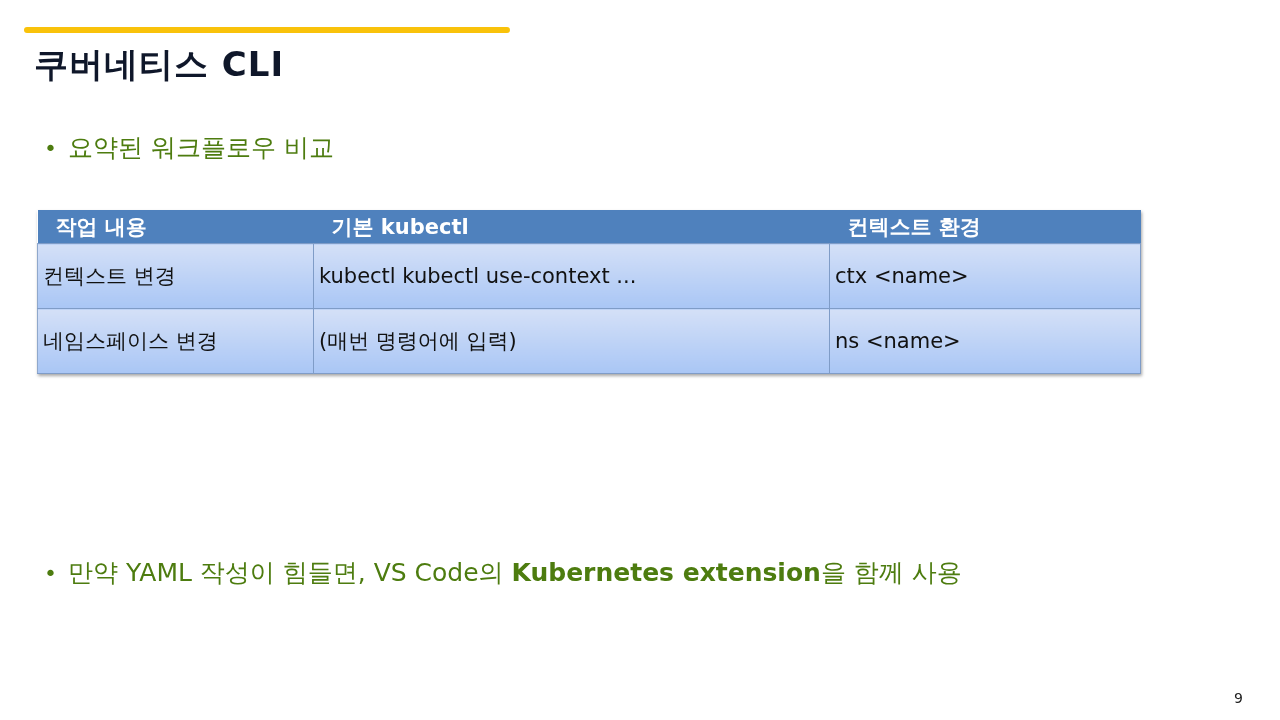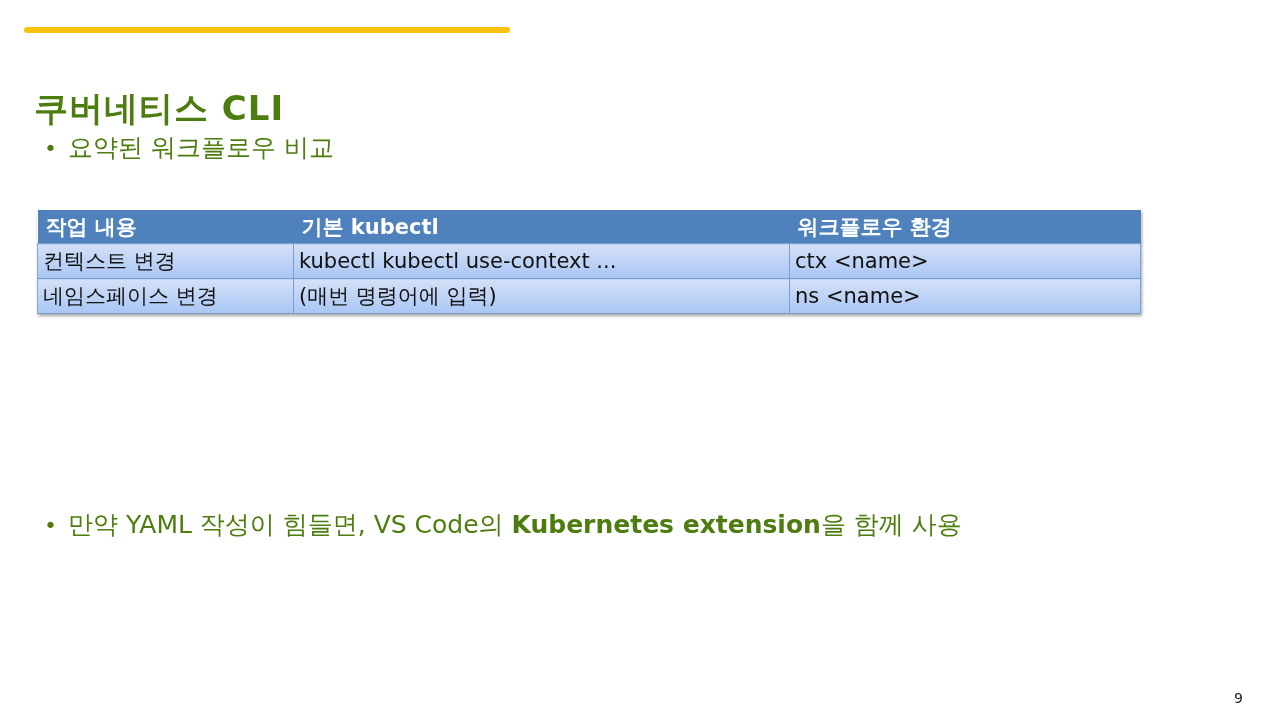--- a/index.html
+++ b/index.html
@@ -6,40 +6,40 @@
   body {
     width: 1280px; height: 720px; background: #ffffff; position: relative; overflow: hidden;
     font-family: "DejaVu Sans", "Liberation Sans", sans-serif; color: #111;
   }
   .accent-bar {
     position: absolute; left: 24px; top: 27px; width: 486px; height: 6px;
     background: #f9c20a; border-radius: 3px;
   }
   .title {
     position: absolute; left: 34px; top: 42px; font-size: 34px; font-weight: bold;
-    letter-spacing: 1px; color: #4d7c0f; margin-top: 44px;
+    letter-spacing: 1px; color: #0f172a;
   }
   .bullet {
     position: absolute; left: 44px; font-size: 25px; color: #4d7c0f; white-space: nowrap;
   }
   .bullet .dot { display: inline-block; width: 24px; font-size: 22px; }
   .b1 { top: 131px; }
-  .b2 { top: 508px; }
+  .b2 { top: 556px; }
   .b2 strong { font-weight: bold; }
   table.cmp {
     position: absolute; left: 37px; top: 210px; width: 1104px;
     border-collapse: collapse; font-size: 21px;
     box-shadow: 1px 2px 3px rgba(0,0,0,0.35);
   }
   table.cmp th {
     background: #4f81bd; color: #ffffff; text-align: left; font-weight: bold;
-    height: 33px; padding: 0 8px; border: none;
+    height: 33px; padding: 0 18px; border: none;
   }
   table.cmp td {
-    height: 34px; padding: 0 5px; color: #111;
+    height: 34px; padding: 15px 5px; color: #111;
     background: linear-gradient(#d4e0f7, #a9c6f5);
     border: 1px solid #7f9cc7;
     white-space: nowrap;
   }
   table.cmp tr td:first-child { border-left: 1px solid #8fa8cc; }
   .col1 { width: 240px; }
   .col2 { width: 480px; margin-left: 31px; }
   .page-num {
     position: absolute; left: 1234px; top: 690px; font-size: 14px; color: #222;
   }
@@ -52,21 +52,21 @@
 
 <div class="bullet b1">
   <span class="dot">•</span><span>요약된 워크플로우 비교</span>
 </div>
 
 <table class="cmp">
   <thead>
     <tr>
       <th class="col1">작업 내용</th>
       <th class="col2">기본 kubectl</th>
-      <th>워크플로우 환경</th>
+      <th>컨텍스트 환경</th>
     </tr>
   </thead>
   <tbody>
     <tr>
       <td>컨텍스트 변경</td>
       <td>kubectl kubectl use-context ...</td>
       <td>ctx &lt;name&gt;</td>
     </tr>
     <tr>
       <td>네임스페이스 변경</td>

